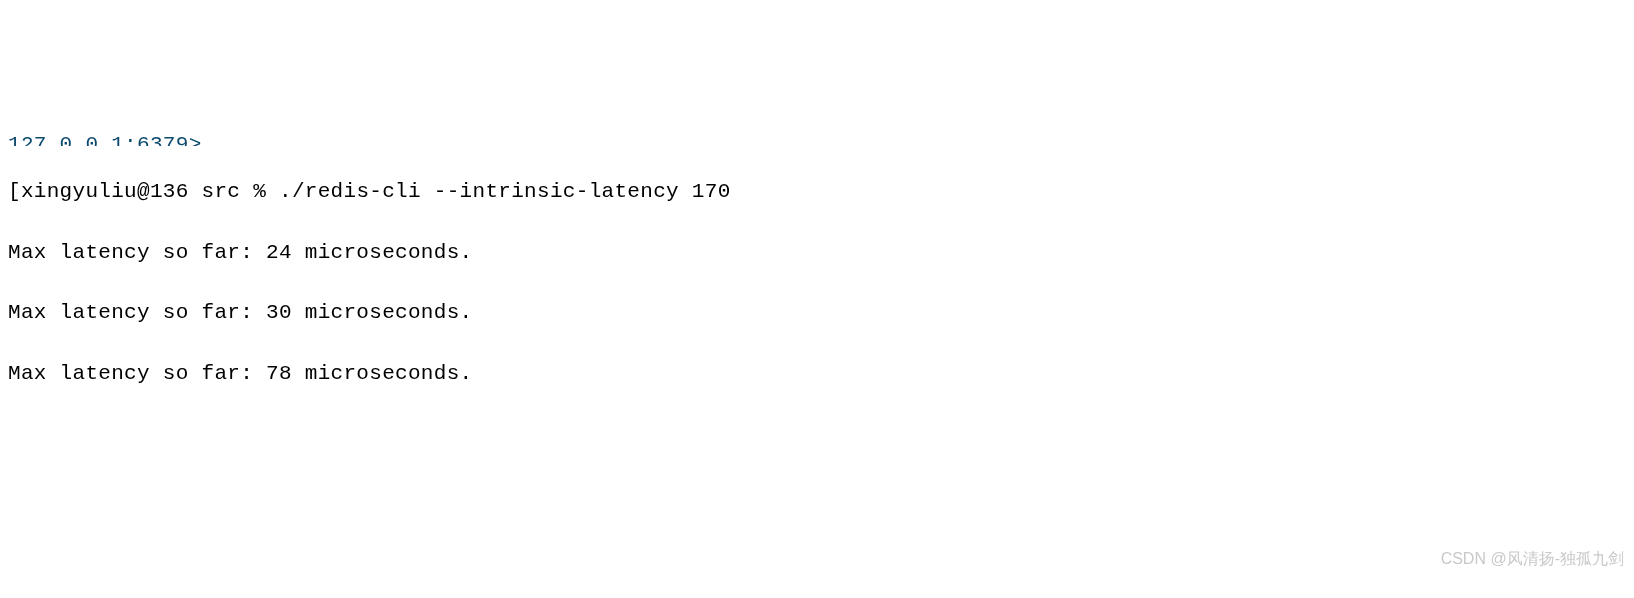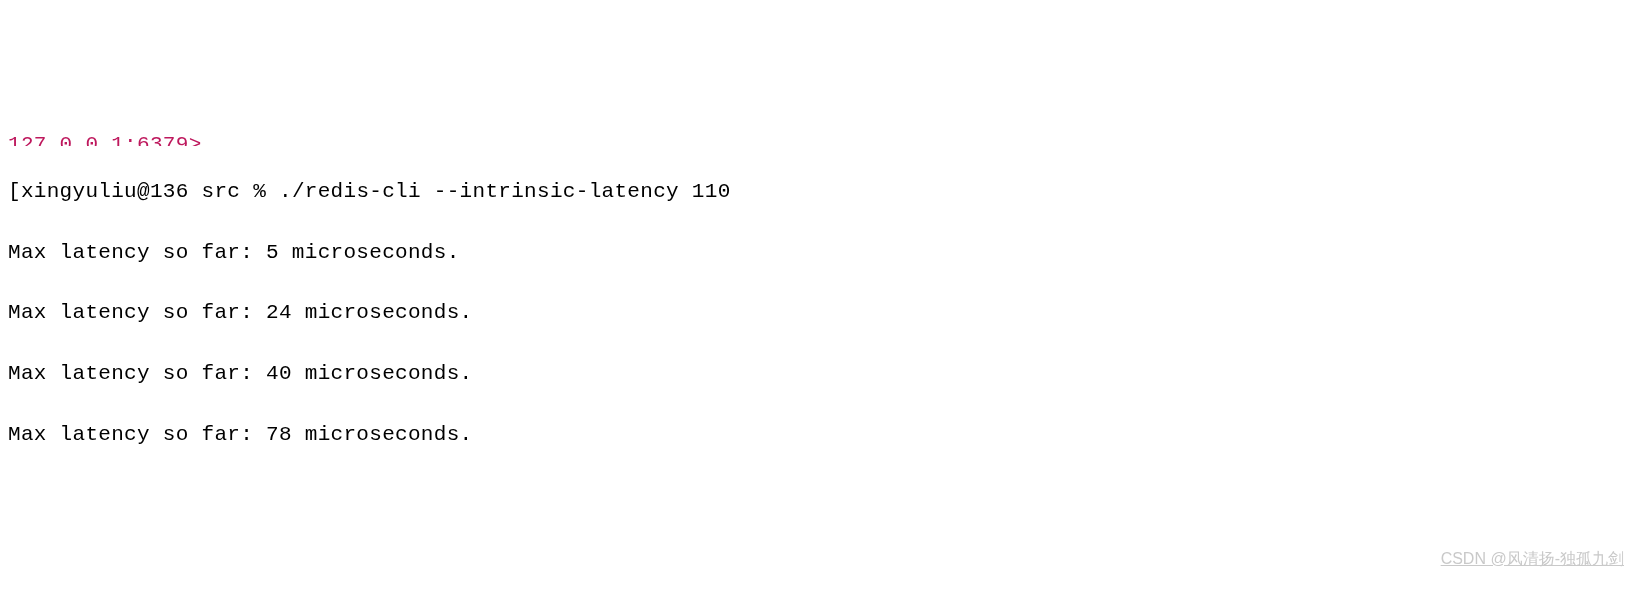--- a/index.html
+++ b/index.html
@@ -20,49 +20,47 @@
       height: 598px;
       overflow: hidden;
     }
     .terminal {
       letter-spacing: 0.3px;
     }
     .line {
       display: block;
     }
     .cut-top {
-      color: #be185d;
+      color: #0c4a6e;
       overflow: hidden;
       height: 12px;
       line-height: 1;
       margin-top: -18px;
     }
     .watermark {
       position: absolute;
       right: 10px;
       bottom: 28px;
       font-family: -apple-system, BlinkMacSystemFont, "Segoe UI", sans-serif;
       font-size: 16px;
       color: #c9c9c9;
       letter-spacing: 0;
       white-space: nowrap;
-      text-decoration: underline;
     }
   </style>
 </head>
 <body>
 
 
 
 <div class="terminal">
 <span class="line cut-top">127.0.0.1:6379&gt;</span>
-<span class="line">[<span>xingyuliu@136</span> <span>src</span> <span>%</span> <span>./redis-cli --intrinsic-latency 110</span></span>
-<span class="line">Max latency so far: 5 microseconds.</span>
+<span class="line">[<span>xingyuliu@136</span> <span>src</span> <span>%</span> <span>./redis-cli --intrinsic-latency 170</span></span>
 <span class="line">Max latency so far: 24 microseconds.</span>
-<span class="line">Max latency so far: 40 microseconds.</span>
+<span class="line">Max latency so far: 30 microseconds.</span>
 <span class="line">Max latency so far: 78 microseconds.</span>
 
 
 
 
 
 
 <span class="line"></span>
 
 

